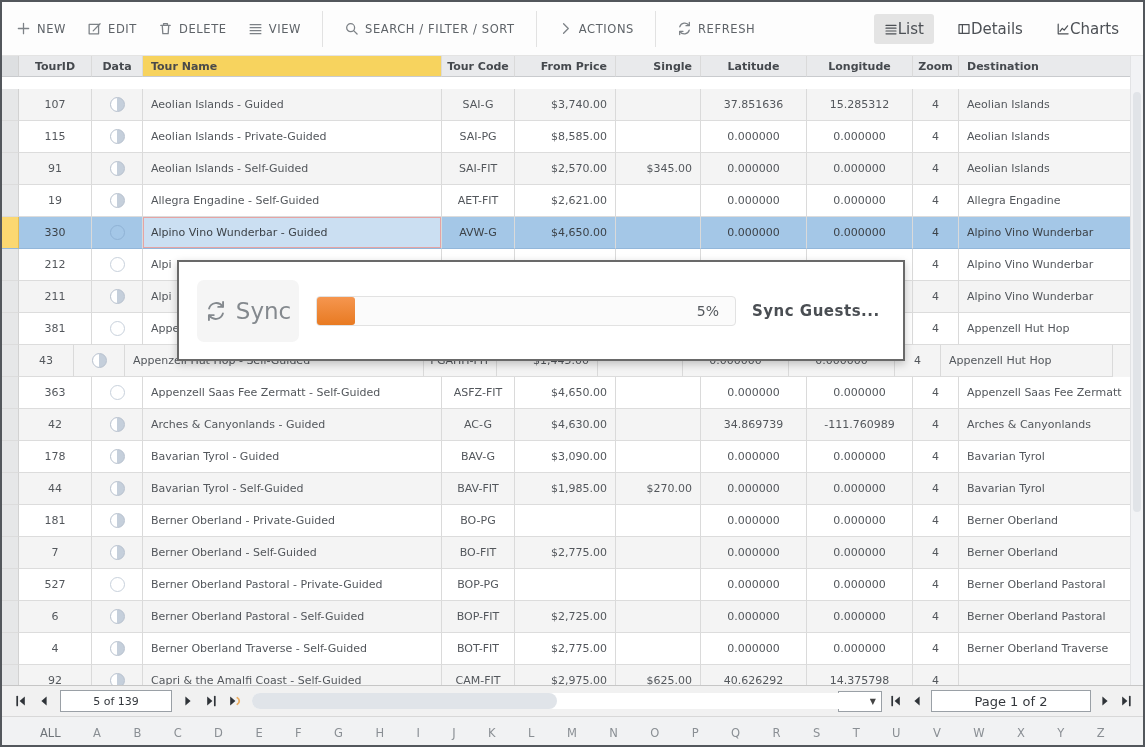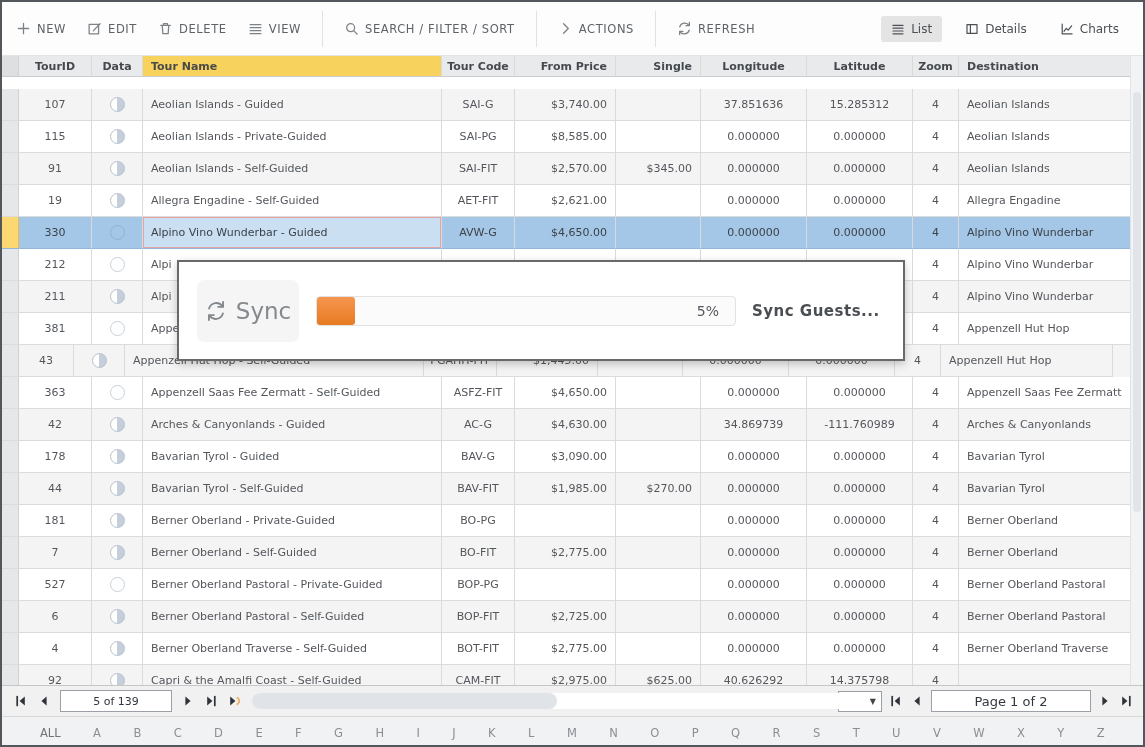--- a/index.html
+++ b/index.html
@@ -8,21 +8,21 @@
           background:#fff;display:flex;flex-direction:column;overflow:hidden;}
 
   
   .toolbar{flex:none;height:53px;background:#fdfdfd;border-bottom:1px solid #e4e4e4;
            display:flex;align-items:center;padding:0 14px;}
   .tb-left{display:flex;align-items:center;gap:21px;}
   .tb-btn{display:flex;align-items:center;gap:6px;font-size:11.5px;letter-spacing:.6px;
           color:#5e6368;cursor:pointer;white-space:nowrap;}
   .tb-sep{width:1px;height:36px;background:#e2e2e2;}
   .tb-right{display:flex;align-items:center;gap:13px;margin-left:auto;}
-  .toggle{display:flex;align-items:center;gap:6px;font-size:12px;color:#4c5055;
+  .toggle{display:flex;align-items:center;font-size:15px;color:#4c5055;
           padding:6px 10px;border-radius:3px;cursor:pointer;white-space:nowrap;}
   .toggle.active{background:#e4e4e4;}
   .icn{display:inline-flex;align-items:center;}
 
   
   .grid{position:relative;flex:none;height:629px;overflow:hidden;background:#fff;}
   .grid-row{display:flex;height:32px;box-sizing:border-box;background:#fff;}
   .grid-row.odd{background:#f4f4f4;}
   .grid-header .cell{background:#e9eaec;font-weight:bold;color:#45494e;border-bottom:1px solid #c9cbce;}
   .grid-header{height:33px;}
@@ -189,22 +189,22 @@
   <div class="grid">
     <div class="grid-header" id="grid-header">
         <div class="grid-row">
           <div class="cell ind" style="width: 17px;"></div>
           <div class="cell a-center" style="width: 73px;">TourID</div>
           <div class="cell a-center" style="width: 51px;">Data</div>
           <div class="cell hl" style="width: 299px;">Tour Name</div>
           <div class="cell a-center" style="width: 73px;">Tour Code</div>
           <div class="cell a-right" style="width: 101px;">From Price</div>
           <div class="cell a-right" style="width: 85px;">Single</div>
+          <div class="cell a-center" style="width: 106px;">Latitude</div>
           <div class="cell a-center" style="width: 106px;">Longitude</div>
-          <div class="cell a-center" style="width: 106px;">Latitude</div>
           <div class="cell a-center" style="width: 46px;">Zoom</div>
           <div class="cell" style="width: 172px;">Destination</div>
         </div>
       </div>
     <div class="grid-body" id="grid-body">
         <div class="grid-row odd">
           <div class="cell ind" style="width: 17px;"></div>
           <div class="cell a-center" style="width: 73px;">107</div>
           <div class="cell a-center" style="width: 51px;">
             <span class="dc"></span>

